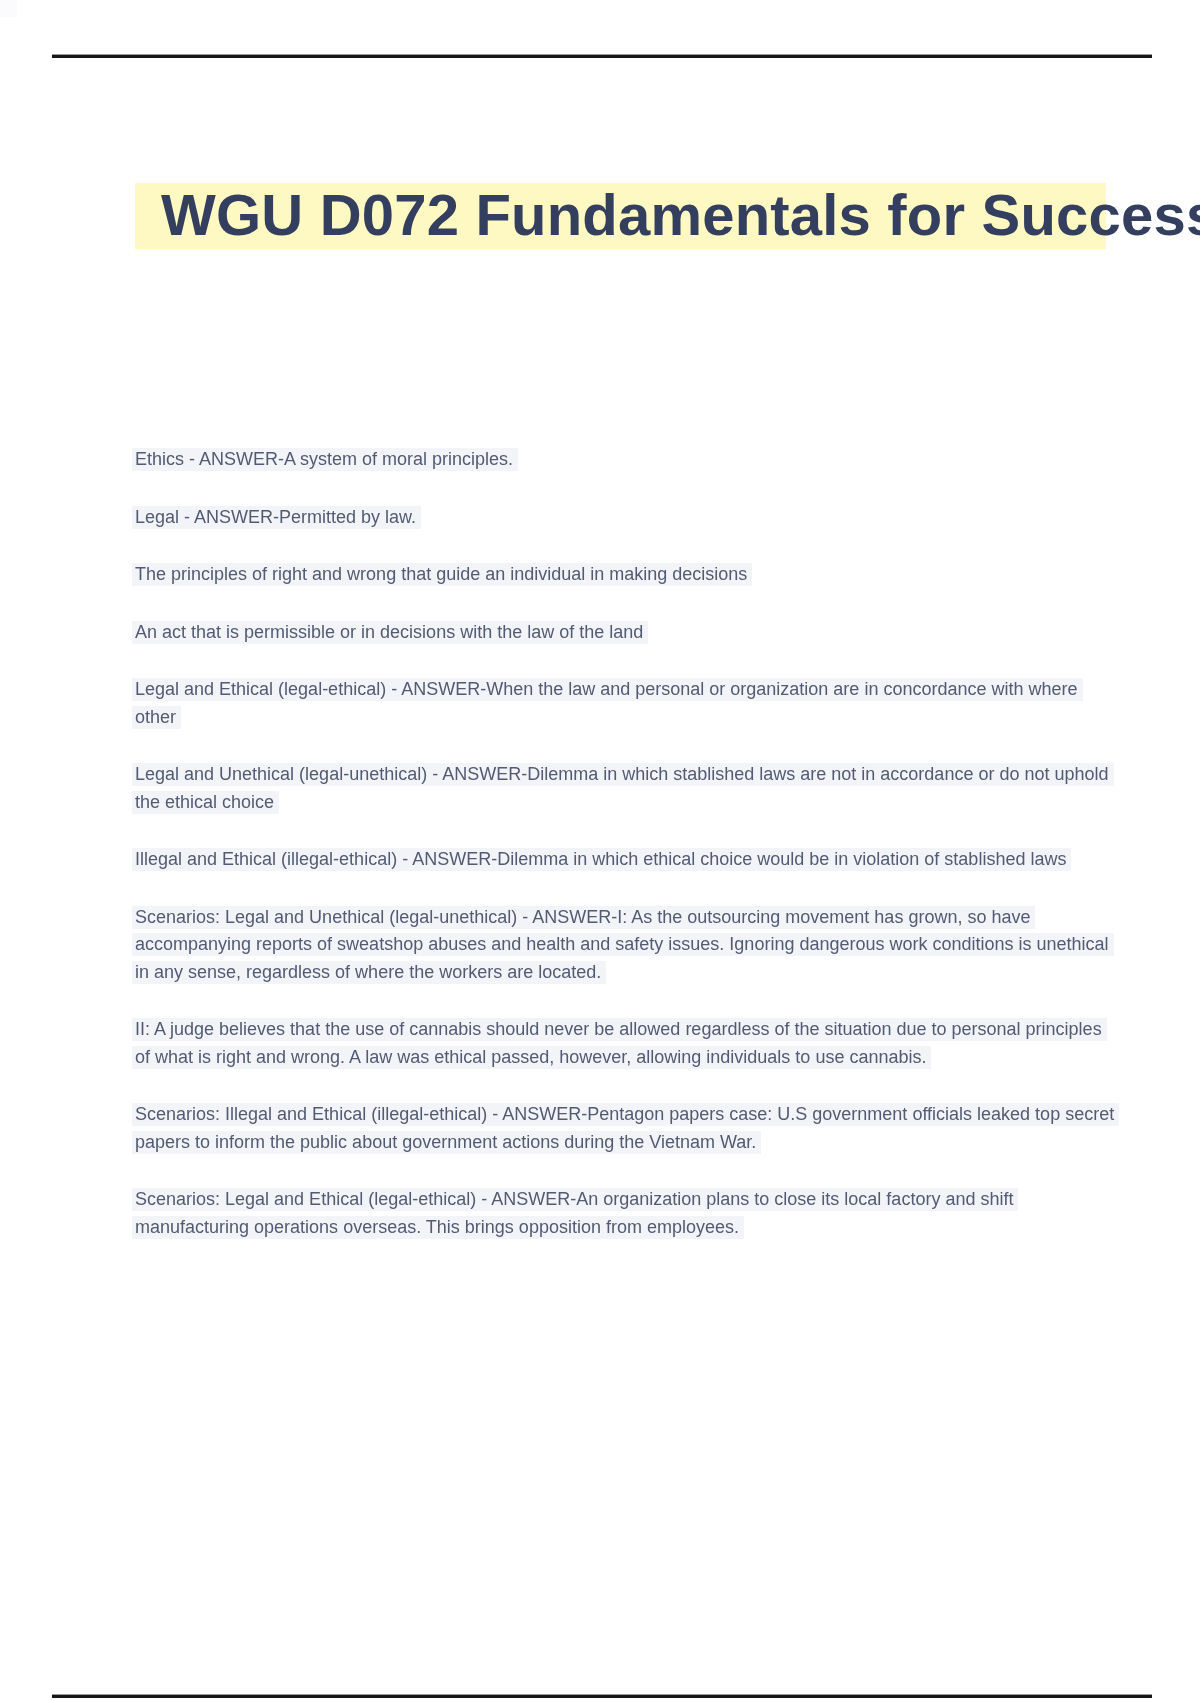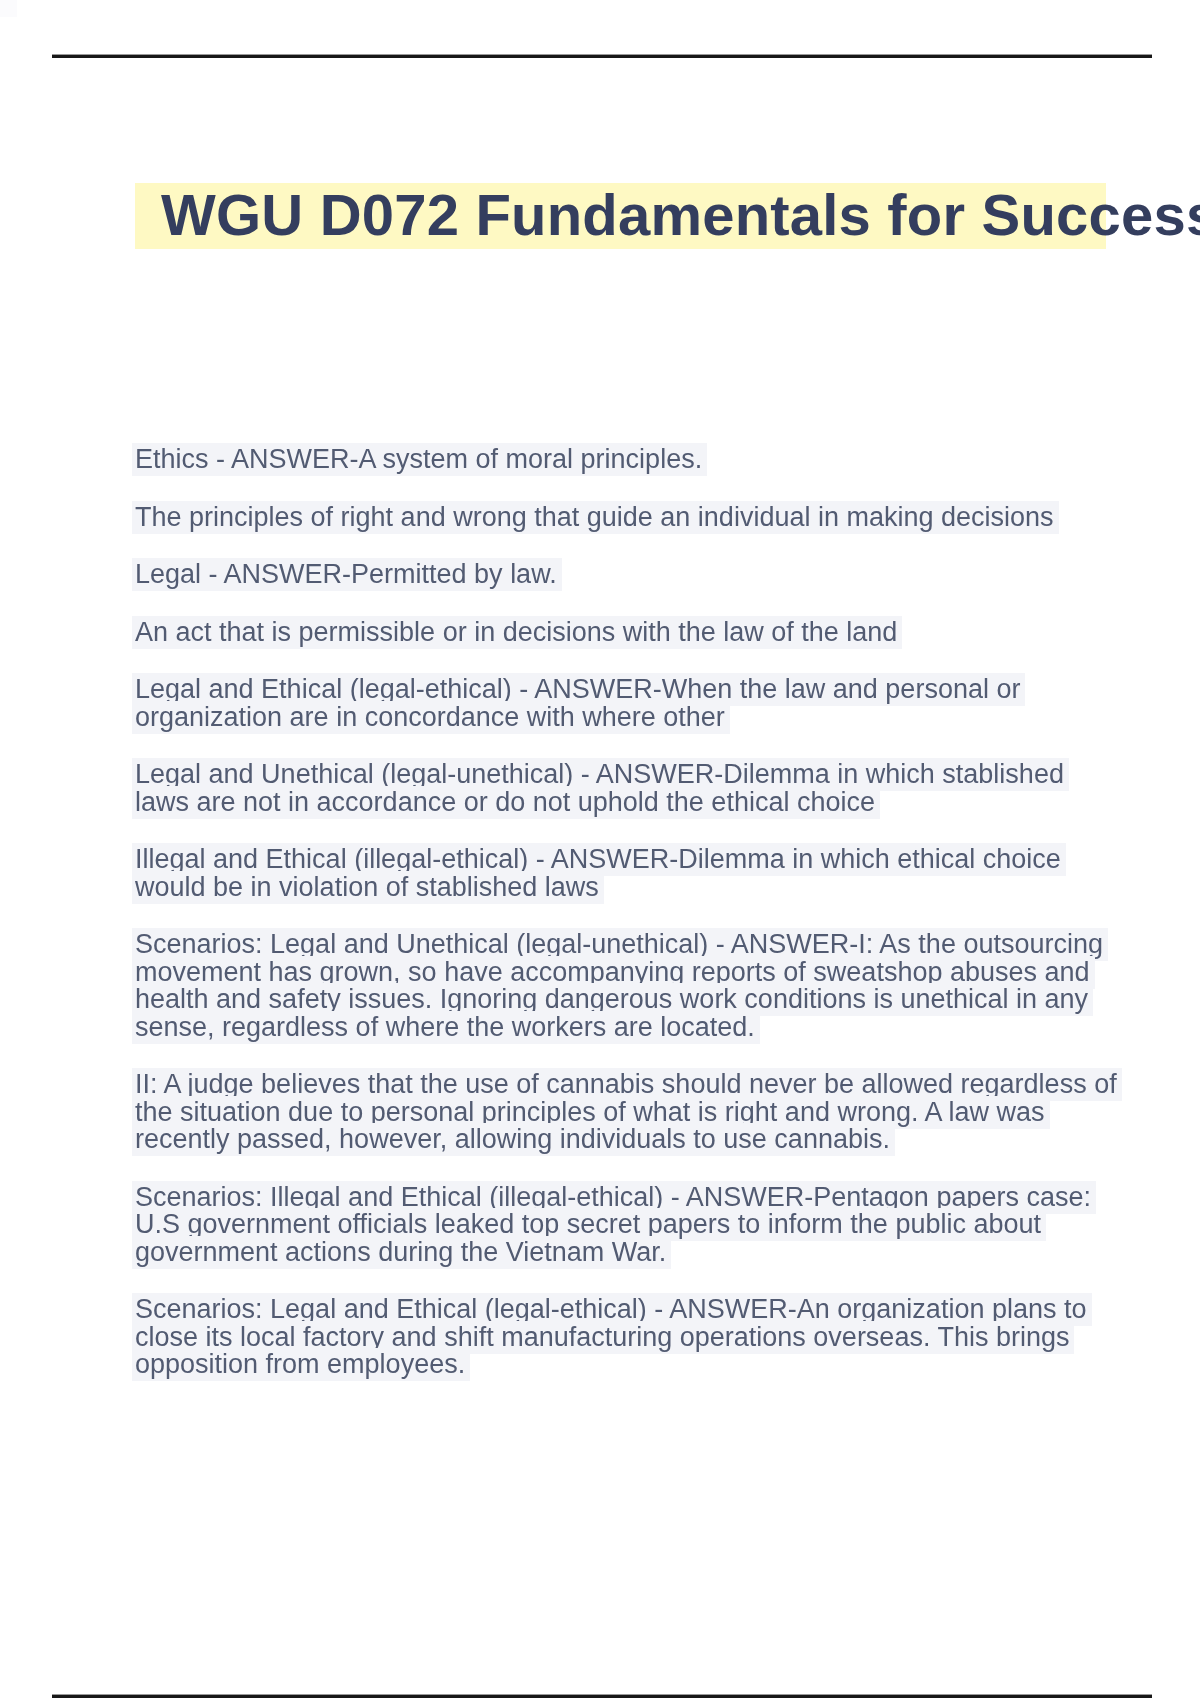--- a/index.html
+++ b/index.html
@@ -46,21 +46,21 @@
     letter-spacing: 0.2px;
   }
   .title-line {
     white-space: nowrap;
   }
   .paragraphs {
     position: absolute;
     top: 446px;
     left: 132px;
     width: 988px;
-    font-size: 27px;
+    font-size: 18px;
     line-height: 27.5px;
     color: #525b72;
   }
   .paragraphs p {
     margin: 0 0 30px 0;
   }
   .hl {
     background: #f3f4f8;
     padding: 1px 5px 2px 3px;
     -webkit-box-decoration-break: clone;
@@ -73,25 +73,25 @@
 <div class="corner-mark"></div>
 
 <div class="rule rule-top"></div>
 
 <h1 class="title-block">
   <div class="title-line">WGU D072 Fundamentals for Success in</div>
 </h1>
 
 <div class="paragraphs">
   <p><span class="hl">Ethics - ANSWER-A system of moral principles.</span></p>
+  <p><span class="hl">Legal - ANSWER-Permitted by law.</span></p>
   <p><span class="hl">The principles of right and wrong that guide an individual in making decisions</span></p>
-  <p><span class="hl">Legal - ANSWER-Permitted by law.</span></p>
   <p><span class="hl">An act that is permissible or in decisions with the law of the land</span></p>
   <p><span class="hl">Legal and Ethical (legal-ethical) - ANSWER-When the law and personal or organization are in concordance with where other</span></p>
   <p><span class="hl">Legal and Unethical (legal-unethical) - ANSWER-Dilemma in which stablished laws are not in accordance or do not uphold the ethical choice</span></p>
   <p><span class="hl">Illegal and Ethical (illegal-ethical) - ANSWER-Dilemma in which ethical choice would be in violation of stablished laws</span></p>
   <p><span class="hl">Scenarios: Legal and Unethical (legal-unethical) - ANSWER-I: As the outsourcing movement has grown, so have accompanying reports of sweatshop abuses and health and safety issues. Ignoring dangerous work conditions is unethical in any sense, regardless of where the workers are located.</span></p>
-  <p><span class="hl">II: A judge believes that the use of cannabis should never be allowed regardless of the situation due to personal principles of what is right and wrong. A law was recently passed, however, allowing individuals to use cannabis.</span></p>
+  <p><span class="hl">II: A judge believes that the use of cannabis should never be allowed regardless of the situation due to personal principles of what is right and wrong. A law was ethical passed, however, allowing individuals to use cannabis.</span></p>
   <p><span class="hl">Scenarios: Illegal and Ethical (illegal-ethical) - ANSWER-Pentagon papers case: U.S government officials leaked top secret papers to inform the public about government actions during the Vietnam War.</span></p>
   <p><span class="hl">Scenarios: Legal and Ethical (legal-ethical) - ANSWER-An organization plans to close its local factory and shift manufacturing operations overseas. This brings opposition from employees.</span></p>
 </div>
 
 <div class="rule rule-bottom"></div>
 
 </body></html>

